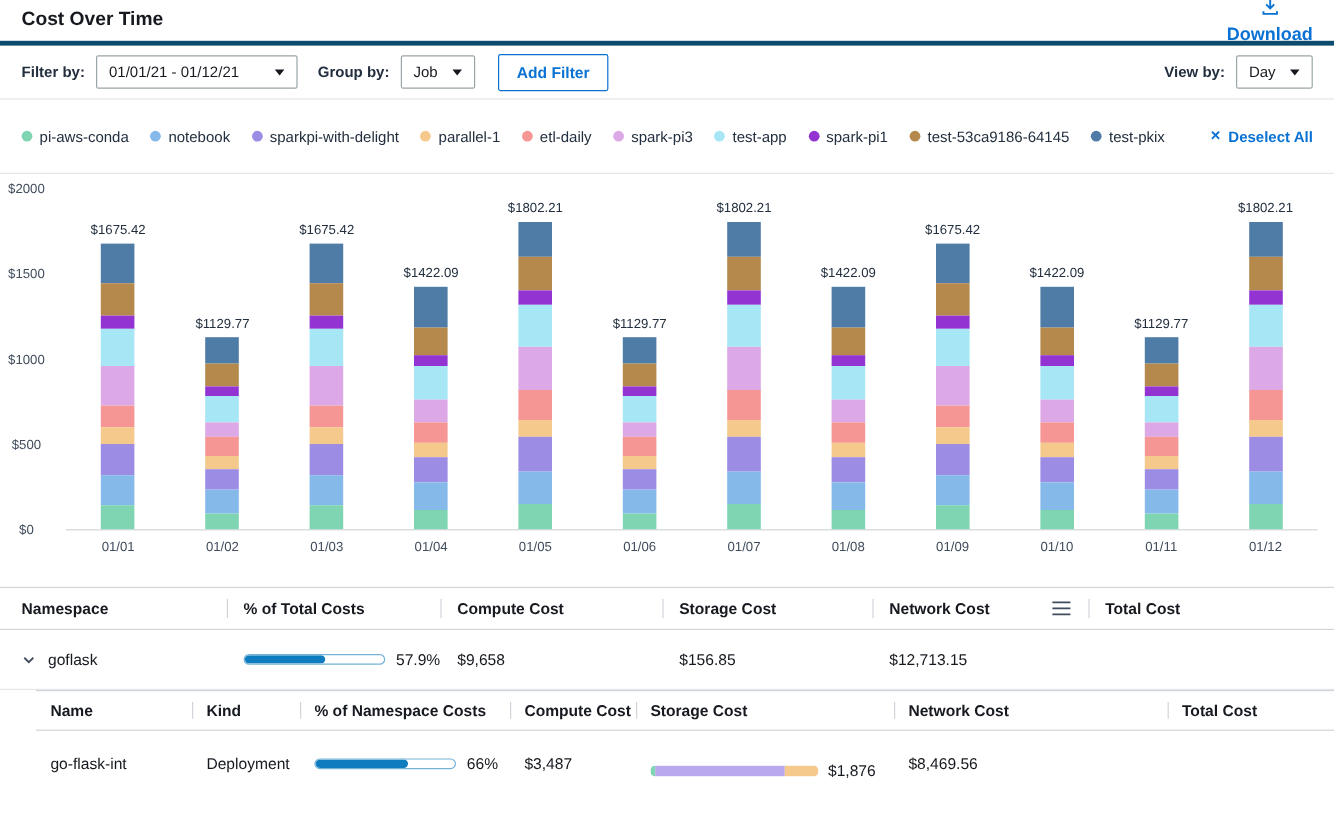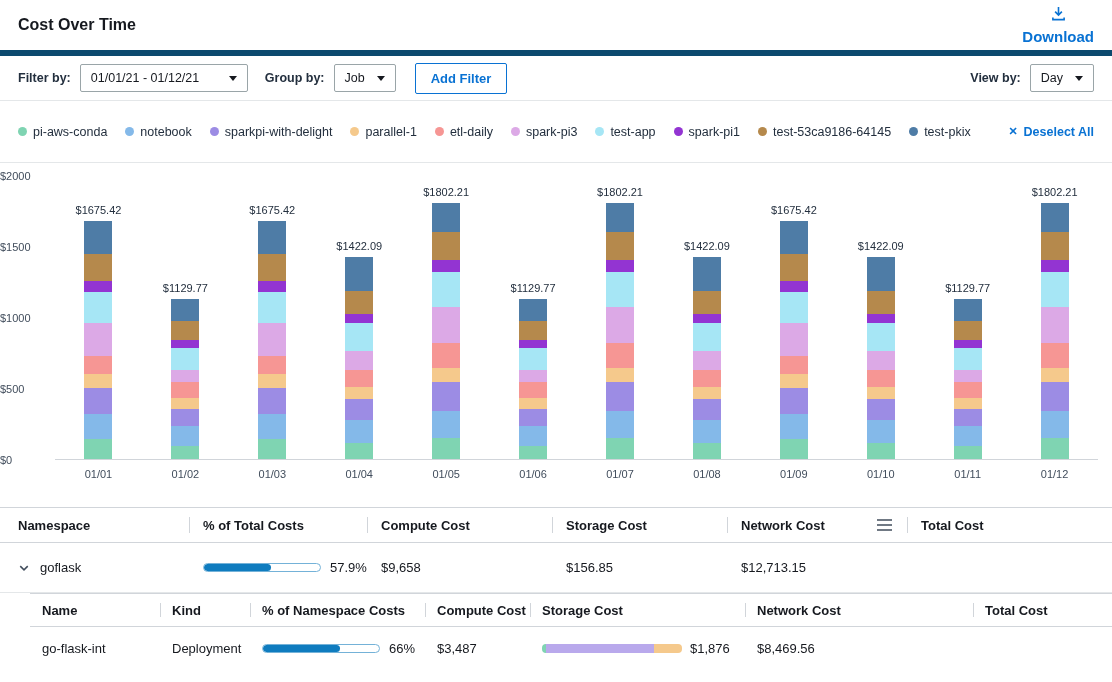--- a/index.html
+++ b/index.html
@@ -6,21 +6,21 @@
   html,body { width:1112px; height:682px; }
   body {
     font-family:"Liberation Sans", sans-serif;
     background:#ffffff;
     color:#16191f;
     overflow:hidden;
     font-size:13px;
   }
   
   .header { display:flex; justify-content:space-between; align-items:center;
-    height:56px; padding:0 18px; border-bottom:6px solid #0c4a6e; }
+    height:38px; padding:0 18px; border-bottom:4px solid #0c4a6e; }
   .title { font-size:16px; font-weight:bold; color:#16191f; }
   .download { display:flex; align-items:center; gap:7px; color:#0972d3;
     font-weight:bold; font-size:15px; cursor:pointer;flex-direction:column; }
   
   .filter-row { display:flex; align-items:center; height:45px; padding:0 18px;
     border-bottom:1px solid #e4e7e9; gap:9px; font-size:12.5px; }
   .flabel { font-weight:bold; color:#232f3e; white-space:nowrap; }
   .select { display:flex; align-items:center; justify-content:space-between; gap:12px;
     border:1px solid #9aa5a8; border-radius:2px; padding:6px 10px; background:#fff;
     cursor:pointer; white-space:nowrap; }
@@ -37,21 +37,21 @@
   .legend-row { display:flex; align-items:center; padding:0 18px; height:62px;
     border-bottom:1px solid #e4e7e9; font-size:12.5px; }
   .legend-items { display:flex; align-items:center; gap:18px; flex:1; }
   .legend-item { display:flex; align-items:center; gap:6px; cursor:pointer; color:#232f3e; }
   .dot { width:9px; height:9px; border-radius:50%; flex:0 0 auto; }
   .deselect { color:#0972d3; font-weight:bold; display:flex; align-items:center;
     gap:6px; cursor:pointer; white-space:nowrap; }
   .x-icon { font-size:11px; font-weight:bold; }
   
   .chart-section { position:relative; height:322px; padding:13px 14px 0 55px; }
-  .y-tick-label { position:absolute; left:0; width:44px; text-align:left;
+  .y-tick-label { position:absolute; left:0; width:44px; text-align:center;
     font-size:11px; color:#414d5c; }
   .bars-row { display:flex; height:284px; align-items:flex-end;
     border-bottom:1px solid #d1d5da; }
   .bar-slot { flex:1; display:flex; flex-direction:column; align-items:center;
     justify-content:flex-end; }
   .bar-total { font-size:11px; color:#232f3e; margin-bottom:5px; white-space:nowrap; }
   .bar { width:28px; display:flex; flex-direction:column; cursor:pointer; }
   .seg { width:100%; }
   .x-row { display:flex; }
   .x-slot { flex:1; text-align:center; font-size:11px; color:#414d5c; padding-top:8px; }
@@ -81,21 +81,21 @@
   .sub-head { margin-left:30px; border-top:1px solid #d1d5da; border-bottom:1px solid #d1d5da;
     height:34px; align-items:center; font-weight:bold; font-size:13px; }
   .sub-head > div { position:relative; padding-left:12px; }
   .sub-head > div + div::before { content:""; position:absolute; left:0; top:50%;
     transform:translateY(-50%); width:1px; height:14px; background:#d1d5da; }
   .sub-row { margin-left:30px; align-items:center; padding:14px 0 16px; }
   .sub-row > div { padding-left:12px; }
   .mini-wrap { display:flex; align-items:center; gap:8px; }
   .mini-bar { width:140px; height:9px; border-radius:4px; overflow:hidden;
     display:flex; flex:0 0 auto; }
-  .net-rows { display:flex; flex-direction:column; gap:6px; }
+  .net-rows { display:flex; flex-direction:column; gap:6px;margin-top:12px; }
   .hamburger { cursor:pointer; display:flex; align-items:center; }
 </style>
 </head>
 <body>
 
 <div class="header">
   <div class="title">Cost Over Time</div>
   <div class="download">
     <span style="display:flex;">
       <svg width="15" height="15" viewBox="0 0 16 16">

